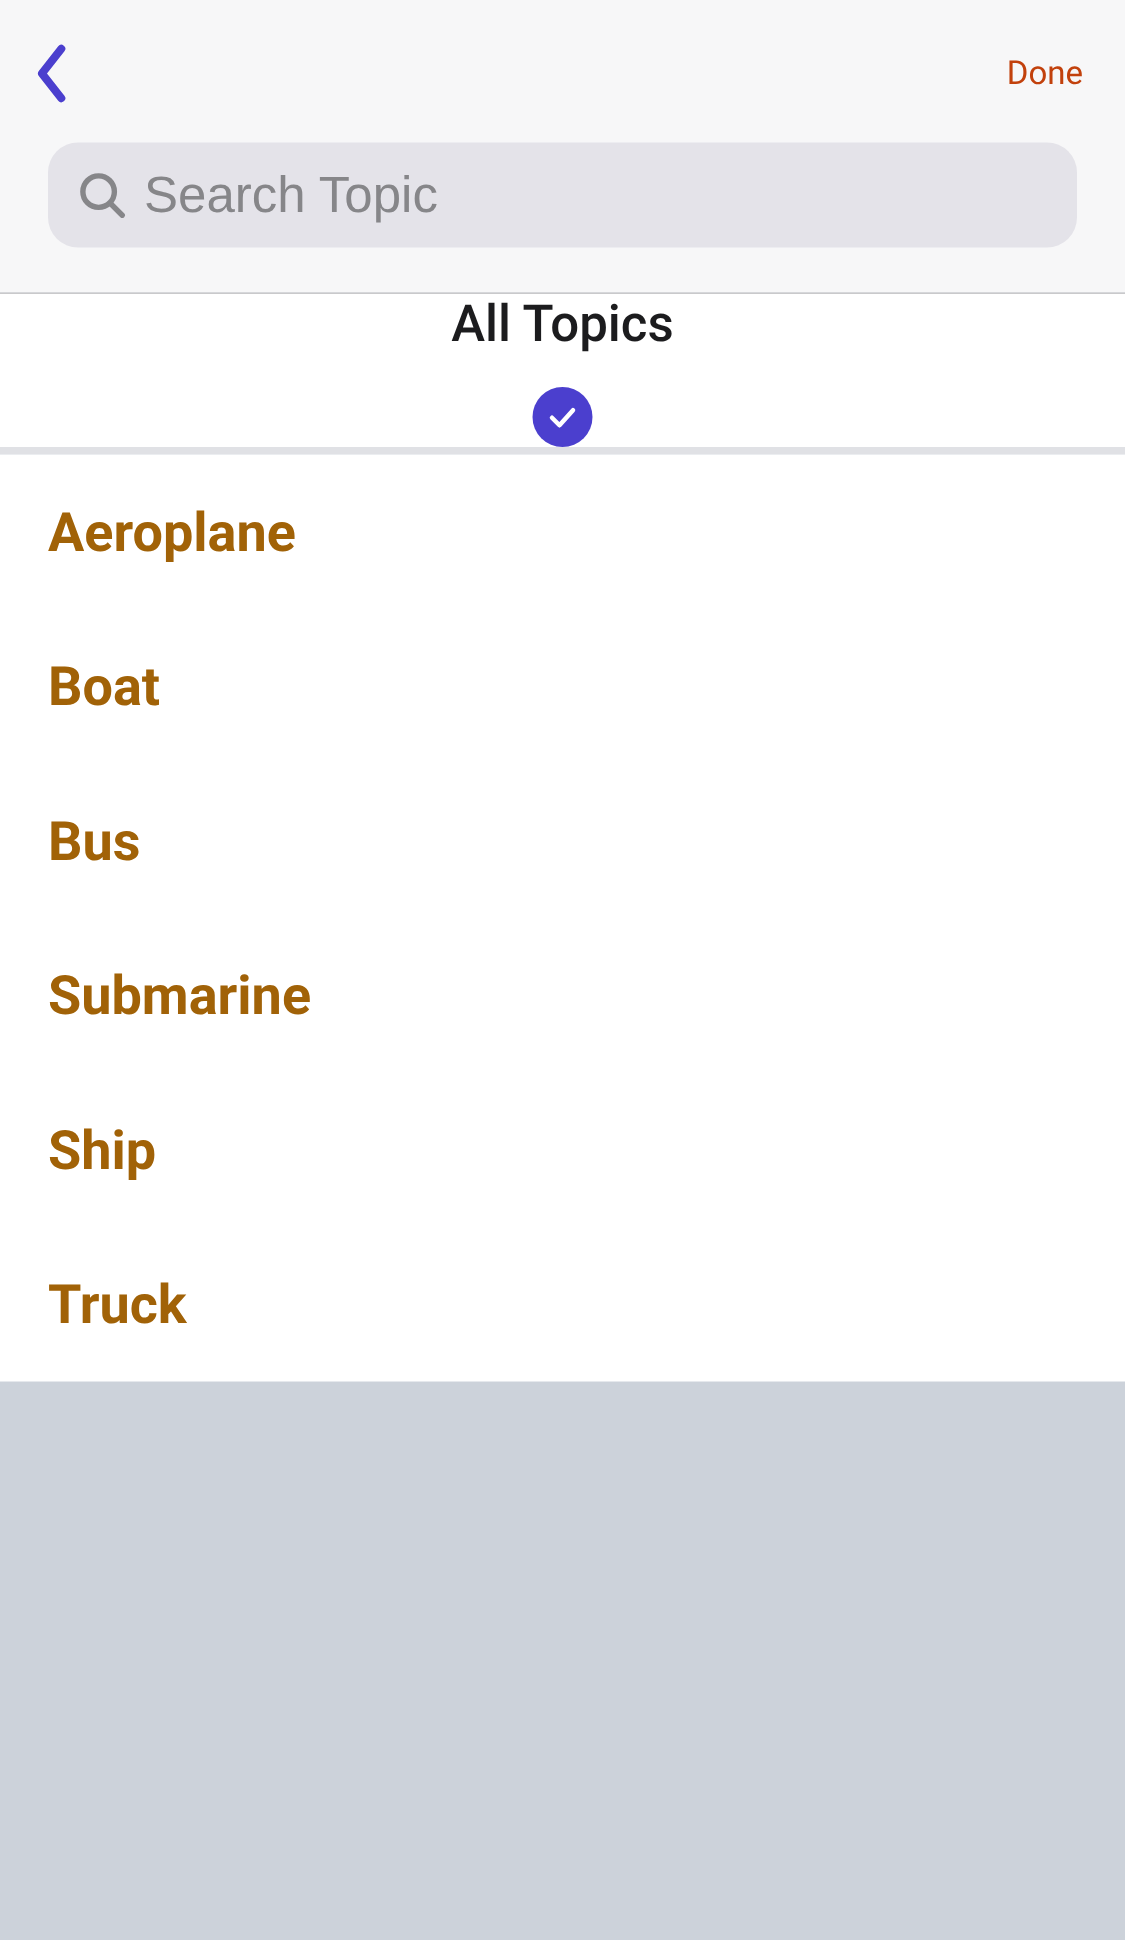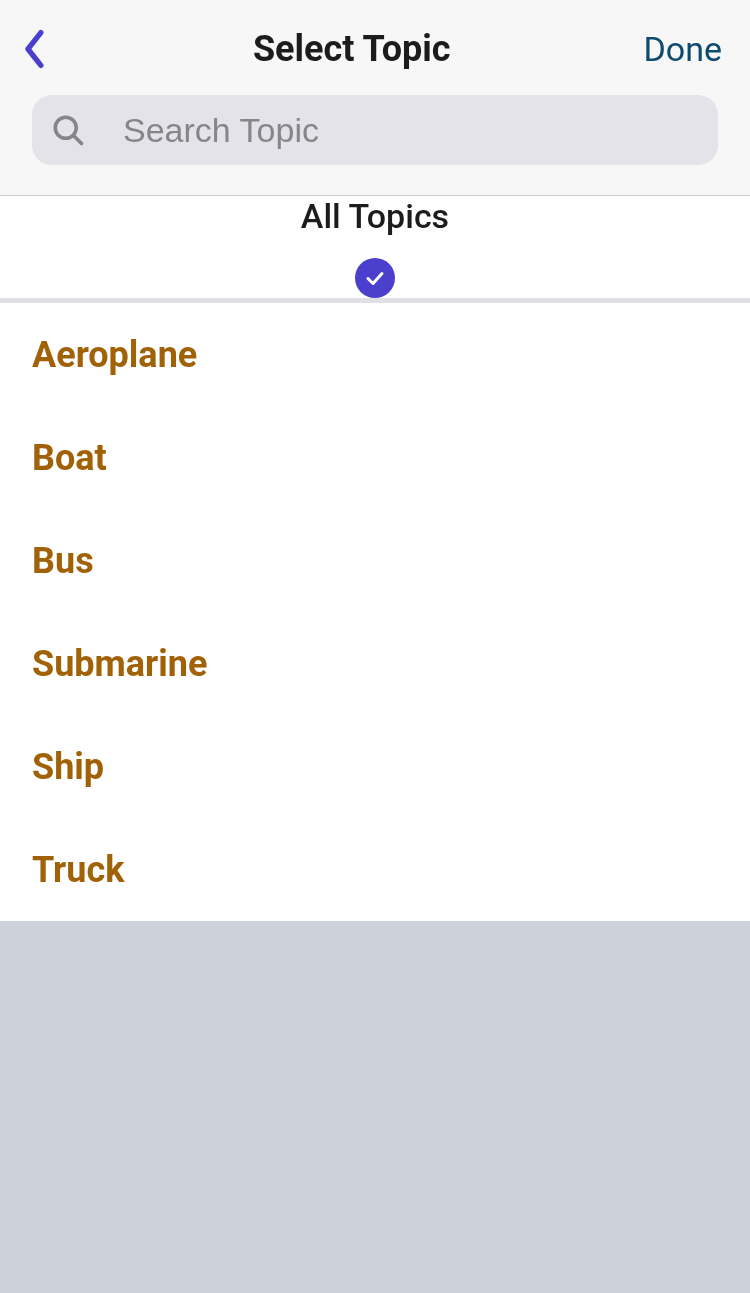--- a/index.html
+++ b/index.html
@@ -39,23 +39,23 @@
       height: 40px;
     }
     .title {
       font-size: 36px;
       font-weight: 700;
       color: #1c1c1e;
       flex: 1;
       text-align: center;
     }
     .done-button {
-      font-size: 34px;
+      font-size: 22px;
       font-weight: 400;
-      color: #0c4a6e;
+      color: #c2410c;
       cursor: pointer;
     }
     .search-container {
       padding: 15px 32px 30px 32px;
     }
     .search-bar {
       background: #e4e3e9;
       border-radius: 20px;
       height: 70px;
       display: flex;
@@ -67,21 +67,20 @@
       height: 36px;
       margin-right: 10px;
     }
     .search-input {
       flex: 1;
       border: none;
       background: transparent;
       font-size: 34px;
       color: #333;
       outline: none;
-      margin-left: 27px;
     }
     .search-input::placeholder {
       color: #868689;
     }
     .divider {
       height: 1px;
       background: #c9c9cb;
     }
     .all-topics-row {
       background: #ffffff;
@@ -134,21 +133,20 @@
 </head>
 <body>
 
 <div class="header">
   <div class="navbar">
     <div class="back-button">
       <svg viewBox="0 0 20 34" fill="none">
         <path d="M15 3 L4 17 L15 31" stroke="#4b3fce" stroke-width="4.5" stroke-linecap="round" stroke-linejoin="round"></path>
       </svg>
     </div>
-    <div class="title">Select Topic</div>
     <div class="done-button">Done</div>
   </div>
 
   <div class="search-container">
     <div class="search-bar">
       <svg class="search-icon" viewBox="0 0 24 24" fill="none">
         <circle cx="10.5" cy="10.5" r="7" stroke="#868689" stroke-width="2.4"></circle>
         <line x1="16" y1="16" x2="21" y2="21" stroke="#868689" stroke-width="2.4" stroke-linecap="round"></line>
       </svg>
       <input class="search-input" type="text" placeholder="Search Topic" style="">

